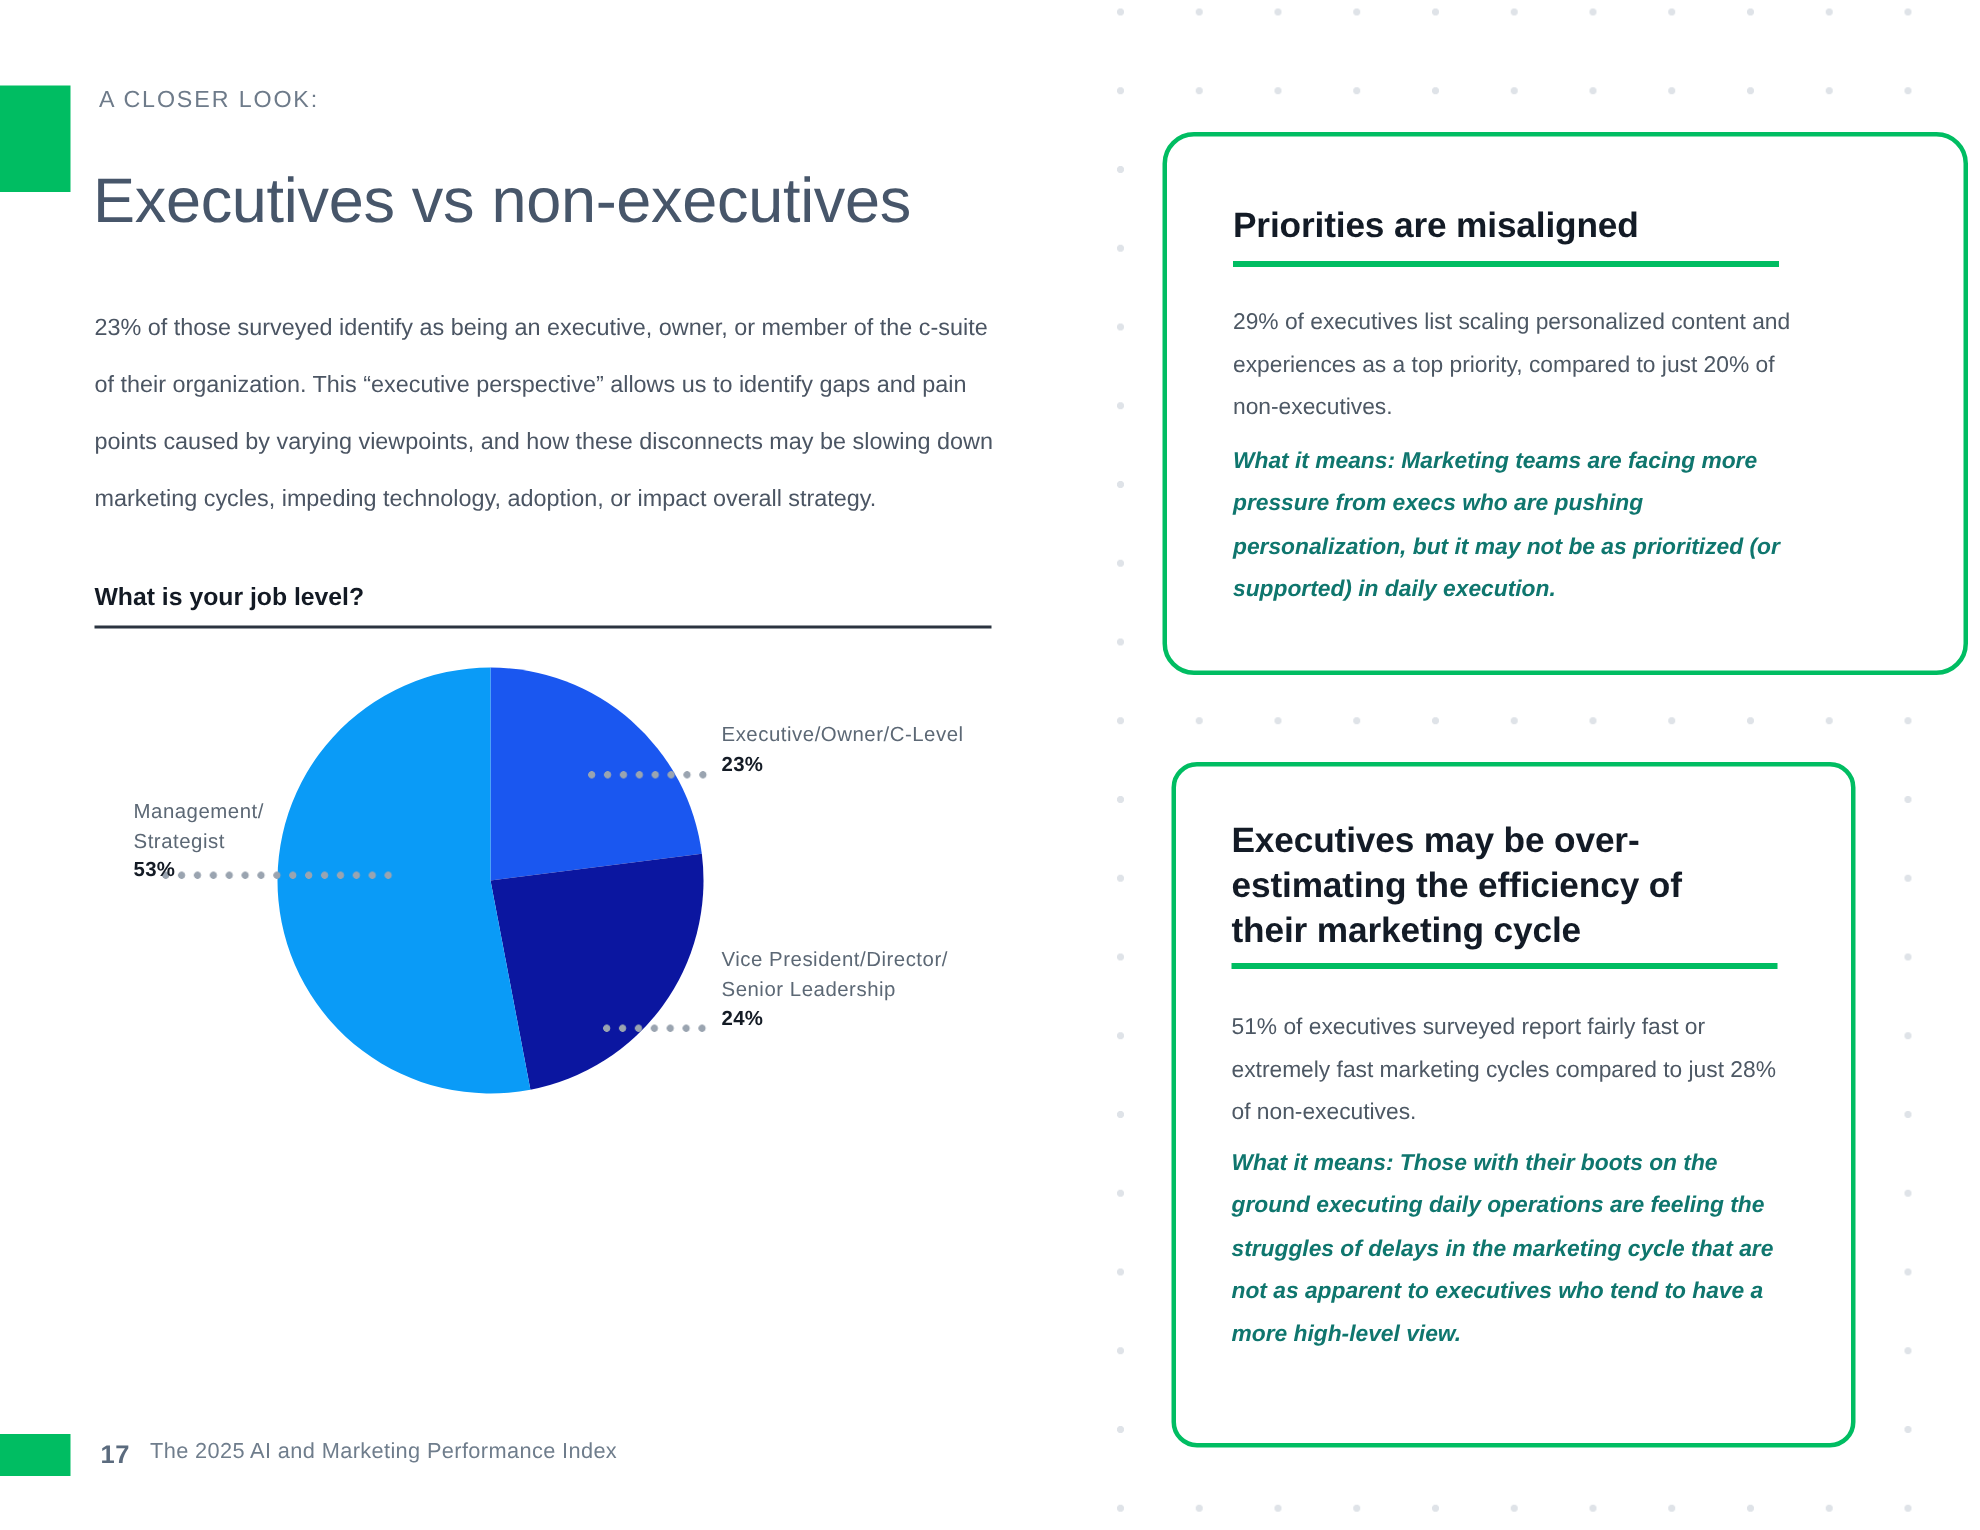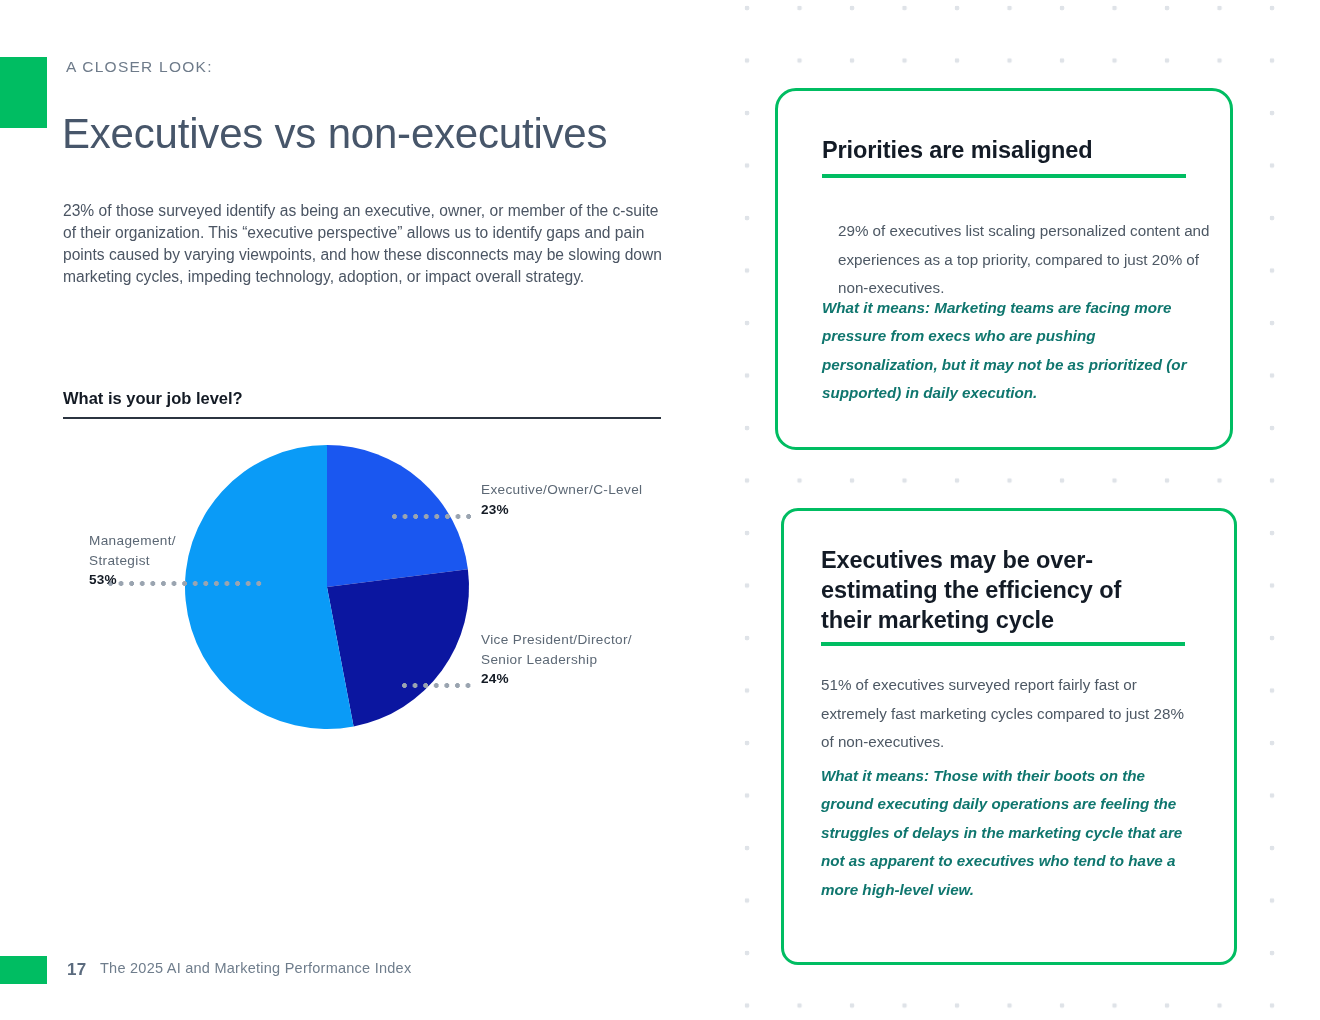--- a/index.html
+++ b/index.html
@@ -61,21 +61,21 @@
     color: #47566a;
     letter-spacing: -0.2px;
     white-space: nowrap;
   }
 
   #intro-para {
     position: absolute;
     left: 63px; top: 184px;
     width: 600px;
     font-size: 15.6px;
-    line-height: 22px;
+    line-height: 38px;
     color: #4b5563;
   }
 
   #chart-heading {
     position: absolute;
     left: 63px; top: 389px;
     font-size: 16.5px;
     font-weight: 700;
     color: #131a24;
   }
@@ -149,21 +149,21 @@
   }
 
   
   .card {
     position: absolute;
     border: 3px solid #00bd62;
     border-radius: 21px;
     background: #ffffff;
     box-sizing: border-box;
   }
-  #card-1 { left: 775px; top: 88px;  width: 458px; height: 362px; padding-left: 36px; }
+  #card-1 { left: 775px; top: 88px;  width: 537px; height: 362px; padding-left: 36px; }
   #card-2 { left: 781px; top: 508px; width: 456px; height: 457px; border-radius: 17px; }
 
   .card-title {
     position: absolute;
     font-size: 23.5px;
     font-weight: 700;
     color: #131b26;
     line-height: 30px;
     letter-spacing: -0.1px;
   }
@@ -177,21 +177,21 @@
   }
   #card-1 .card-rule { left: 44px; top: 83px;  width: 364px; }
   #card-2 .card-rule { left: 37px; top: 131px; width: 364px; }
 
   .card-body {
     position: absolute;
     font-size: 15.2px;
     line-height: 28.7px;
     color: #4d5864;
   }
-  #card-1 .card-body { left: 60px; top: 110px; width: 372px; margin-top: 16px; }
+  #card-1 .card-body { left: 44px; top: 110px; width: 372px; }
   #card-2 .card-body { left: 37px; top: 160px; width: 372px; }
 
   .card-means {
     position: absolute;
     font-size: 15.2px;
     line-height: 28.4px;
     font-style: italic;
     font-weight: 700;
     color: #0f766e;
   }

